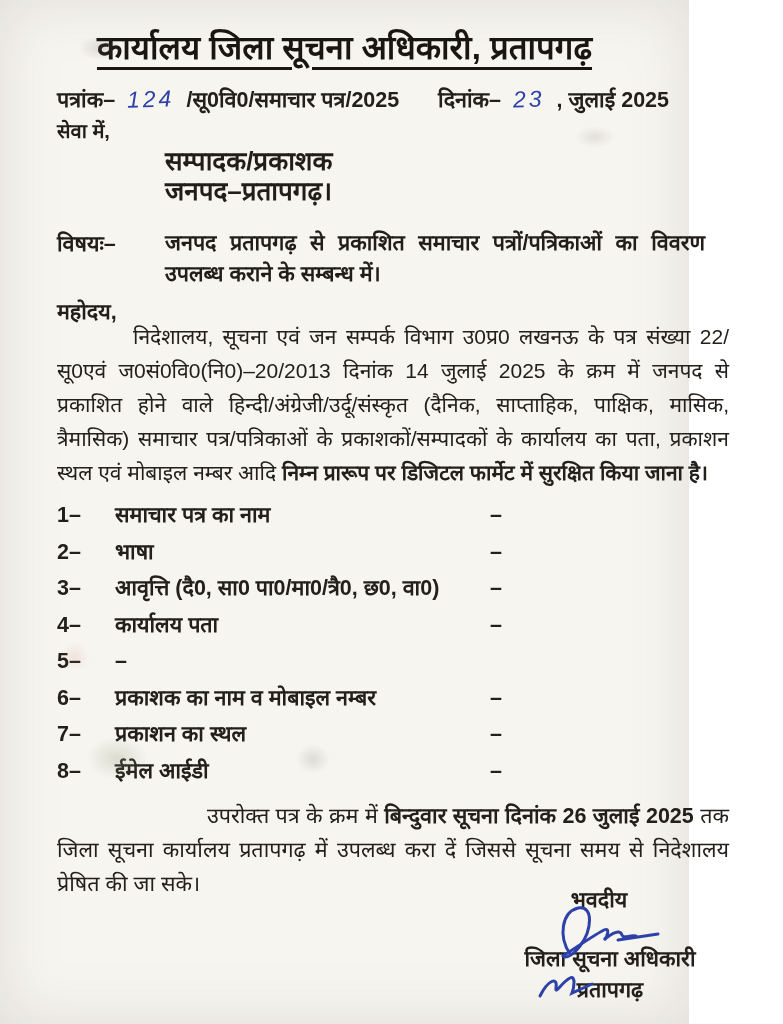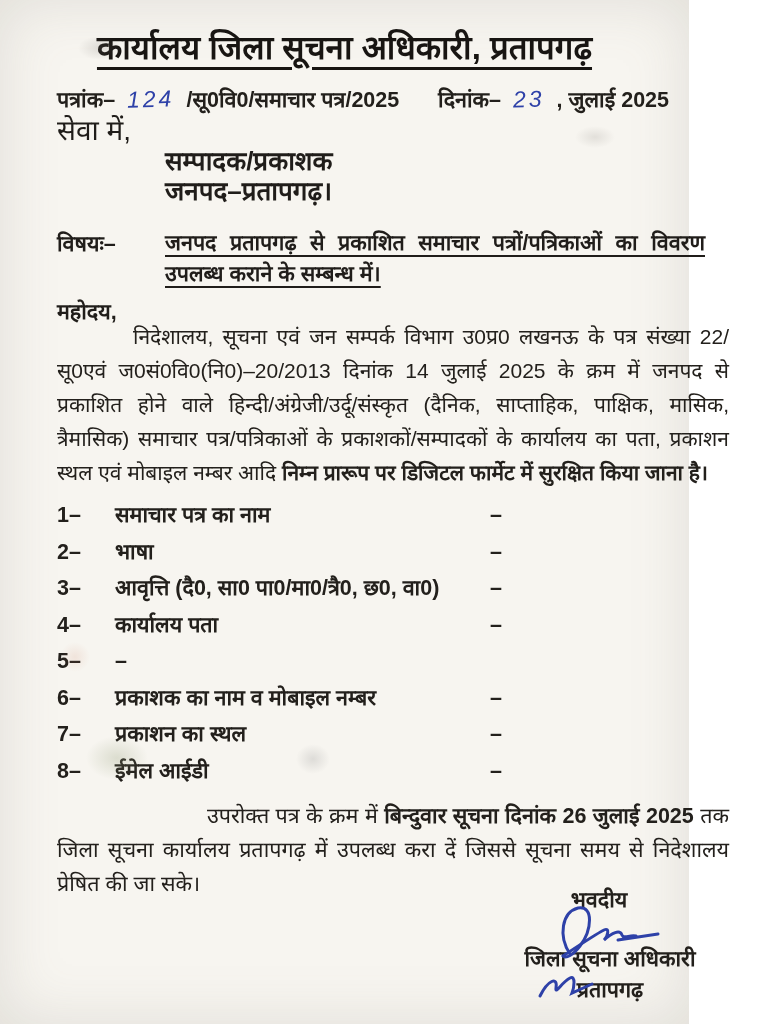--- a/index.html
+++ b/index.html
@@ -27,29 +27,29 @@
   .ref-line {
     position:absolute; top:84px; left:57px; width:612px;
     display:flex; justify-content:space-between; align-items:baseline;
     font-size:21.5px; font-weight:600; color:#23201c;
   }
   .hand {
     color:#2e41a8; font-size:23px; font-style:italic; letter-spacing:3px;
     font-weight:500; padding:0 6px; transform:rotate(-2deg); display:inline-block;
   }
 
-  .to-salutation { position:absolute; top:110px; left:57px; font-size:28px; font-weight:400; }
+  .to-salutation { position:absolute; top:117px; left:57px; font-size:20px; font-weight:700; }
   .addressee { position:absolute; top:146px; left:165px; font-size:26px; font-weight:600; line-height:30px; }
 
   .subject-row { position:absolute; top:228px; left:57px; width:672px; }
   .subject-label { position:absolute; left:0; top:0; font-size:21.5px; font-weight:bold; }
   .subject-text {
     margin-left:108px; width:540px; font-size:21.5px; font-weight:bold;
     line-height:31px; text-align:justify;
-    text-decoration:underline; text-decoration-thickness:2px; text-underline-offset:5px;
+    text-decoration-thickness:2px; text-underline-offset:5px;
   }
 
   .body-salutation { position:absolute; top:296px; left:57px; font-size:21.5px; font-weight:600; }
 
   .main-para {
     position:absolute; top:320px; left:57px; width:672px;
     font-size:21px; line-height:34px; text-align:justify; text-indent:76px;
     color:#23201c; font-weight:500;
   }
   .main-para .bold-seg { font-weight:bold; }

